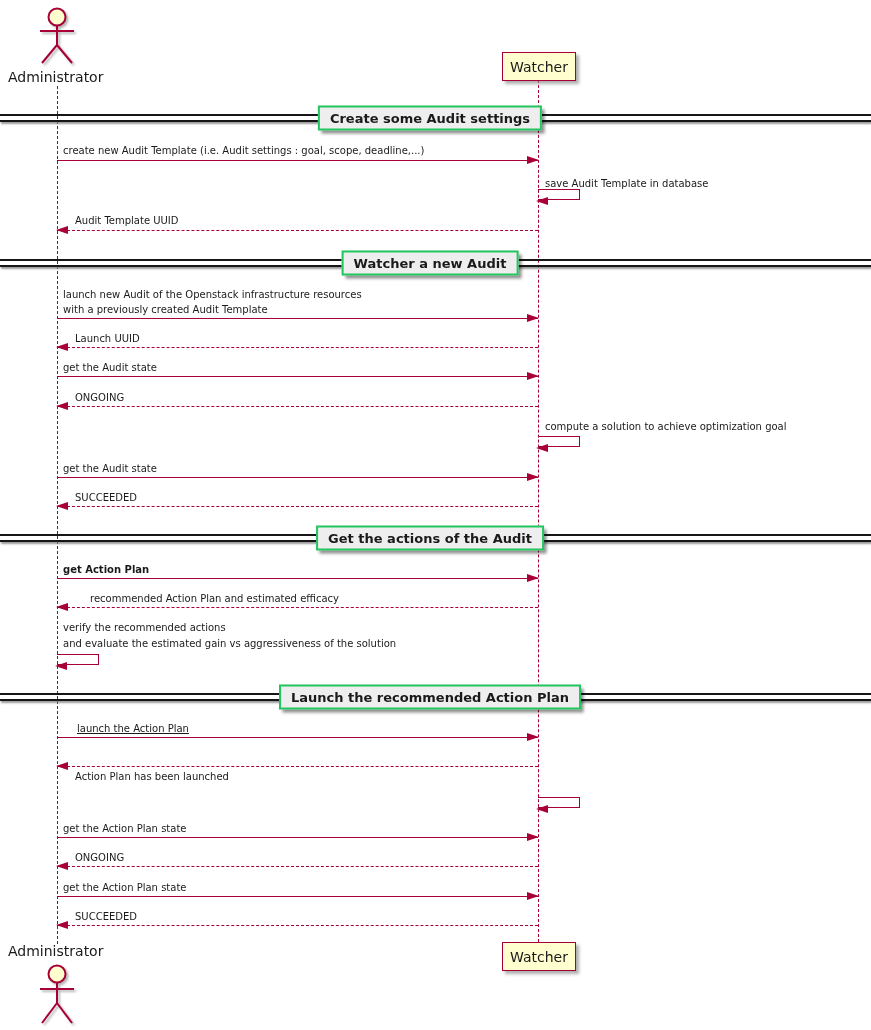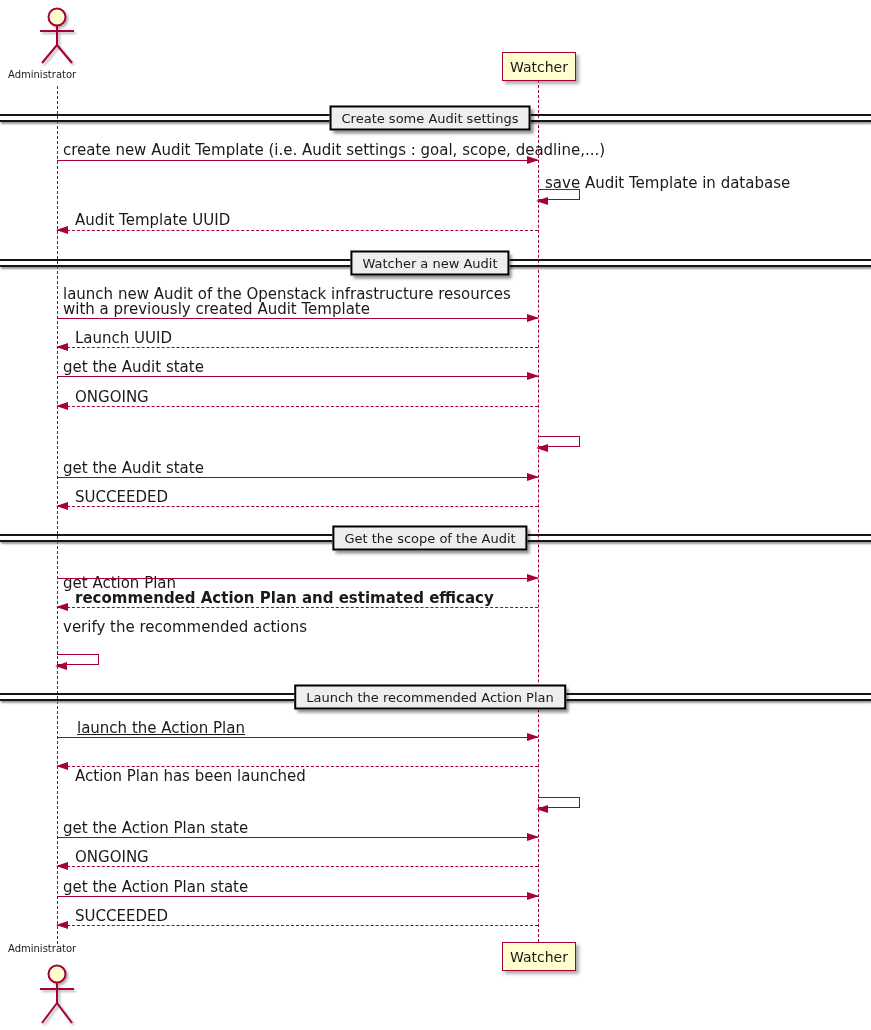--- a/index.html
+++ b/index.html
@@ -15,39 +15,39 @@
 
   
   .pbox{
     position:absolute;background:#FEFECE;border:1.6px solid #A80036;
     box-shadow:3px 3px 3px rgba(130,130,130,.65);
     font-size:14px;display:flex;align-items:center;justify-content:center;
     white-space:nowrap;box-sizing:border-box;
   }
 
   
-  .actor-label{position:absolute;font-size:10px;white-space:nowrap;text-align:center;}
+  .actor-label{position:absolute;font-size:14px;white-space:nowrap;text-align:center;}
   .actor-svg{position:absolute;filter:drop-shadow(2px 2px 1px rgba(150,150,150,.7));}
 
   
   .divider{position:absolute;left:0;width:871px;height:0;}
   .divider-line{
     position:absolute;left:0;right:0;top:-3px;height:4px;
     border-top:2px solid #161616;border-bottom:2px solid #161616;
     box-shadow:1px 2px 2px rgba(130,130,130,.8);
   }
   .divider-label{
     position:absolute;left:430px;top:1px;transform:translate(-50%,-50%);
-    background:#EEEEEE;border:2px solid #000000;
+    background:#EEEEEE;border:2px solid #22c55e;
     box-shadow:3px 3px 3px rgba(0,0,0,.45);
-    font-size:13px;font-weight:normal;padding:3px 10px;white-space:nowrap;
-  }
-
-  
-  .msg-label{position:absolute;font-size:15px;white-space:nowrap;line-height:15px;}
+    font-size:13px;font-weight:bold;padding:3px 10px;white-space:nowrap;
+  }
+
+  
+  .msg-label{position:absolute;font-size:10px;white-space:nowrap;line-height:15px;}
   .arrow{position:absolute;width:481px;height:0;}
   .arrow.solid{border-top:1.6px solid #A80036;}
   .arrow.dashed{border-top:1.3px dashed #A80036;}
   .arrow .head{position:absolute;width:0;height:0;}
   .arrow .head.right{
     right:-1px;top:-5px;
     border-left:12px solid #A80036;border-top:4.5px solid transparent;border-bottom:4.5px solid transparent;
   }
   .arrow .head.left{
     left:-1px;top:-5px;
@@ -121,50 +121,52 @@
   <div class="msg-label" style="left:63px;top:360px;">get the Audit state</div>
   <div class="arrow solid" style="left:57px;top:376px;">
       <span class="head right"></span>
     </div>
 
   <div class="msg-label" style="left:75px;top:390px;">ONGOING</div>
   <div class="arrow dashed" style="left:57px;top:406px;">
       <span class="head left"></span>
     </div>
 
+  <div class="msg-label" style="left:545px;top:419px;">compute a solution to achieve optimization goal</div>
   <div class="self-loop" style="left:538px;top:436px;">
       <span class="head"></span>
     </div>
 
   <div class="msg-label" style="left:63px;top:461px;">get the Audit state</div>
   <div class="arrow solid" style="left:57px;top:477px;">
       <span class="head right"></span>
     </div>
 
   <div class="msg-label" style="left:75px;top:490px;">SUCCEEDED</div>
   <div class="arrow dashed" style="left:57px;top:506px;">
       <span class="head left"></span>
     </div>
 
   <div class="divider" style="top:537px;">
     <div class="divider-line"></div>
-    <div class="divider-label">Get the scope of the Audit</div>
-  </div>
-
-  <div class="msg-label" style="left:63px;top:576px;">get Action Plan</div>
+    <div class="divider-label">Get the actions of the Audit</div>
+  </div>
+
+  <div class="msg-label" style="left:63px;top:562px;font-weight:bold;">get Action Plan</div>
   <div class="arrow solid" style="left:57px;top:578px;">
       <span class="head right"></span>
     </div>
 
-  <div class="msg-label" style="left:75px;top:591px;font-weight:bold;">recommended Action Plan and estimated efficacy</div>
+  <div class="msg-label" style="left:90px;top:591px;">recommended Action Plan and estimated efficacy</div>
   <div class="arrow dashed" style="left:57px;top:607px;">
       <span class="head left"></span>
     </div>
 
   <div class="msg-label" style="left:63px;top:620px;">verify the recommended actions</div>
+  <div class="msg-label" style="left:63px;top:636px;">and evaluate the estimated gain vs aggressiveness of the solution</div>
   <div class="self-loop" style="left:57px;top:654px;">
       <span class="head"></span>
     </div>
 
   <div class="divider" style="top:696px;">
     <div class="divider-line"></div>
     <div class="divider-label">Launch the recommended Action Plan</div>
   </div>
 
   <div class="msg-label" style="left:77px;top:721px;text-decoration:underline;">launch the Action Plan</div>

